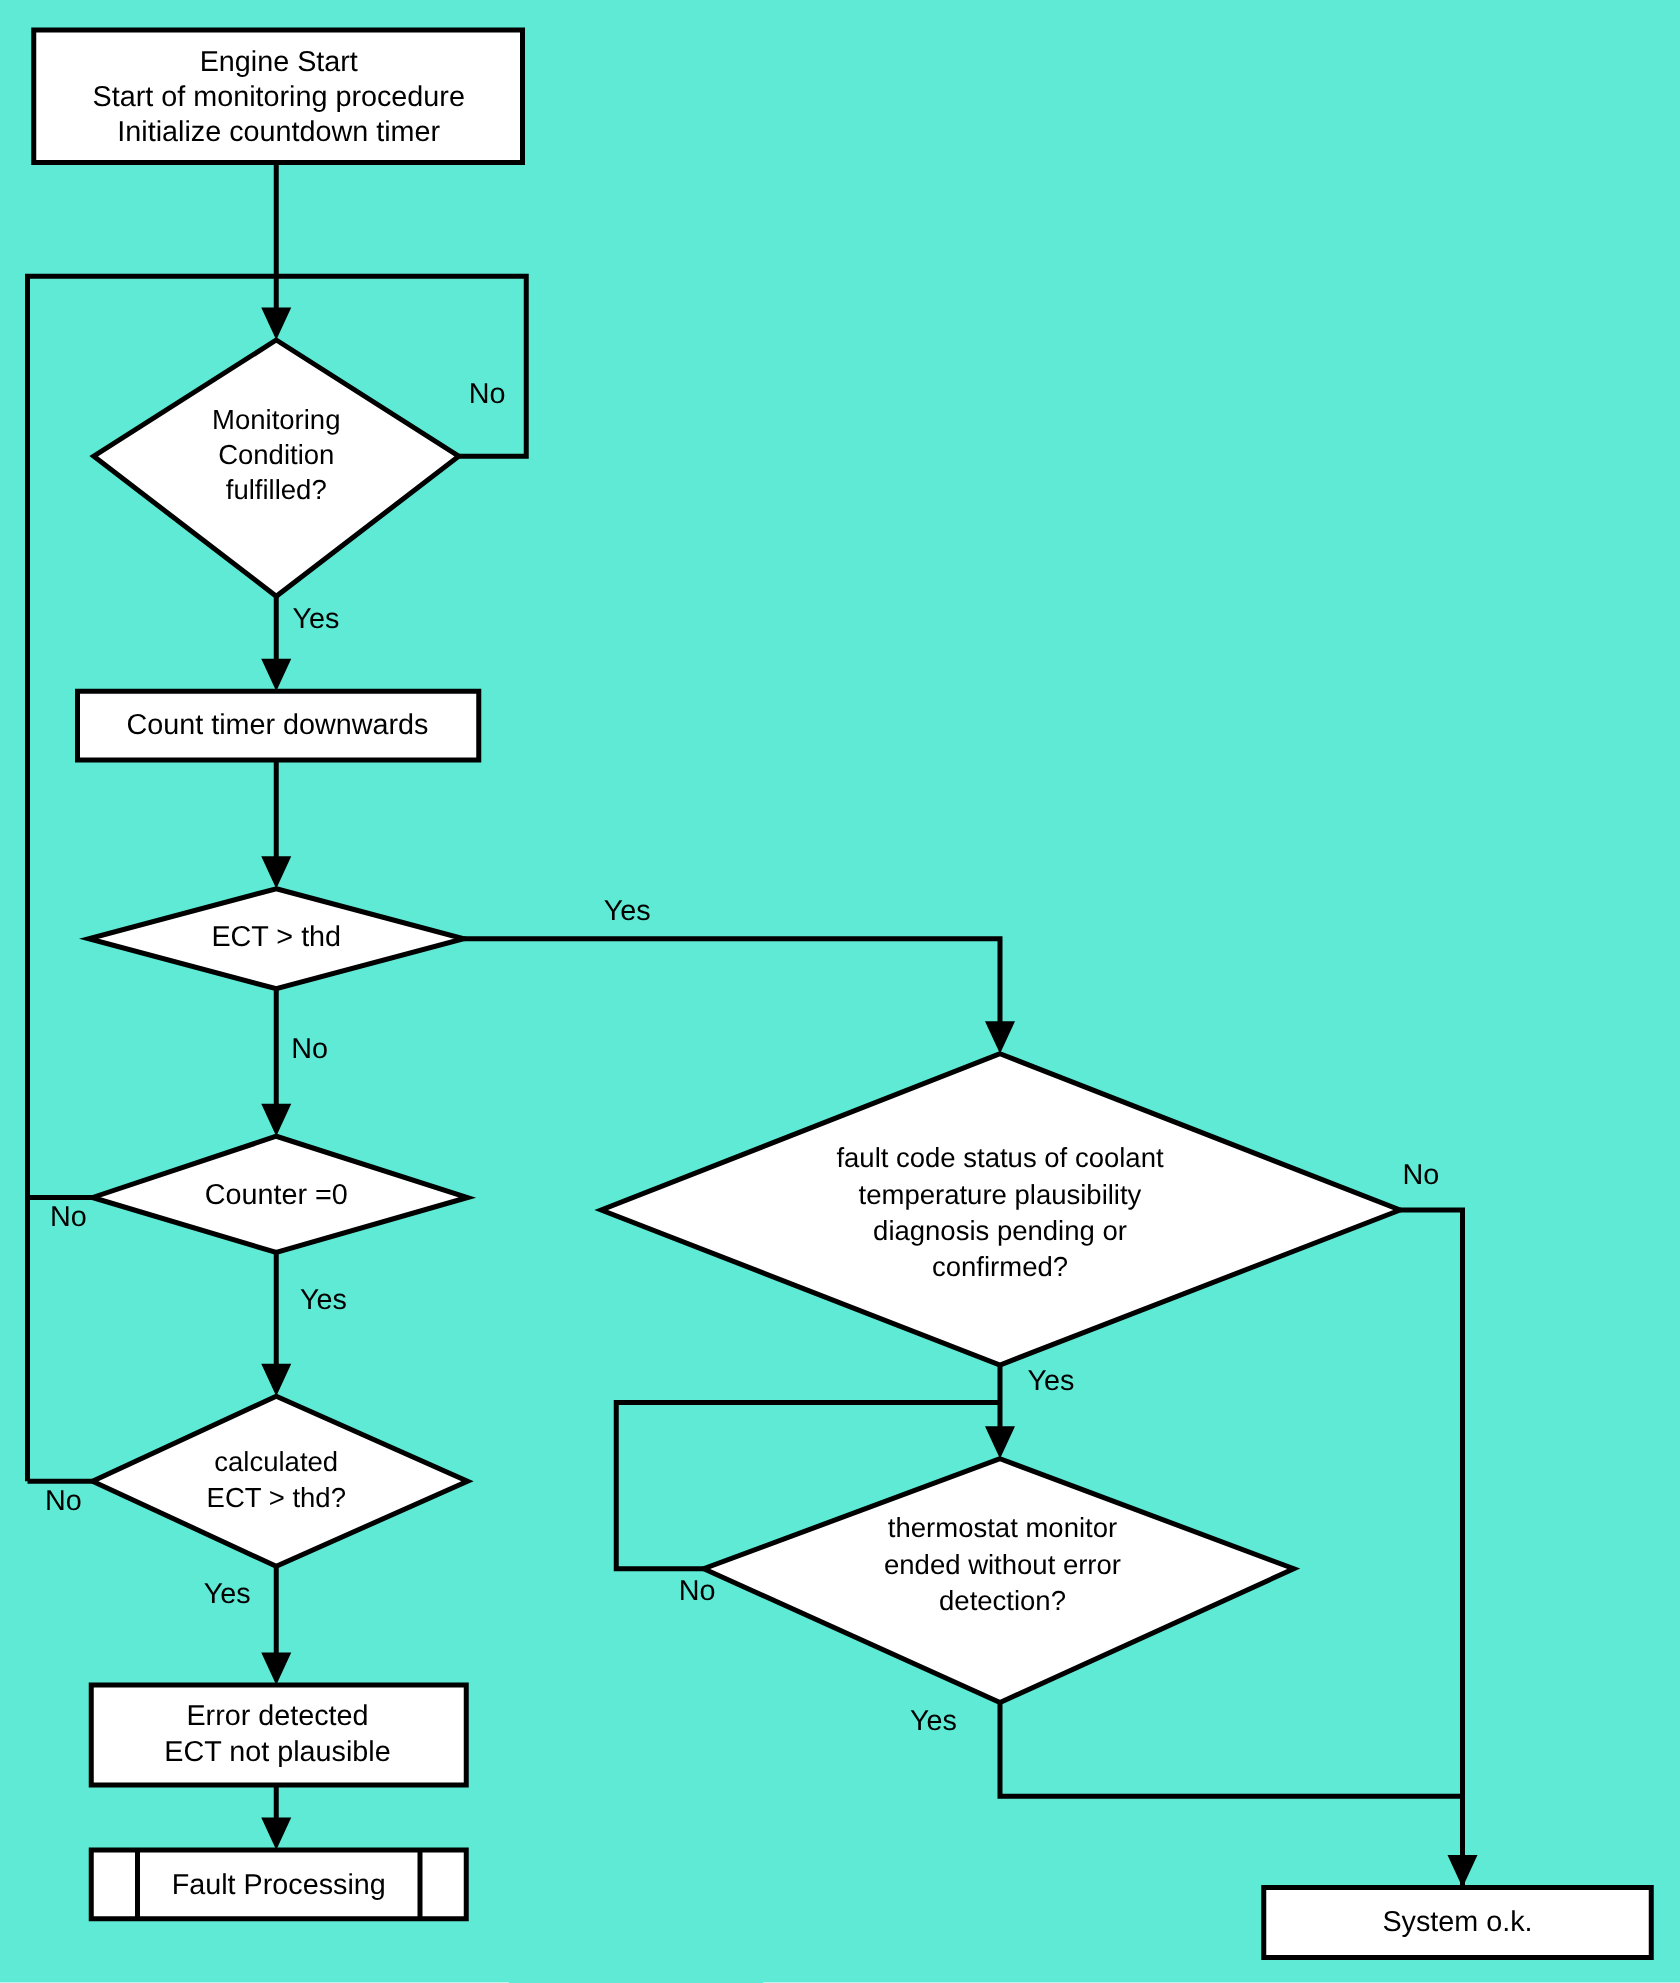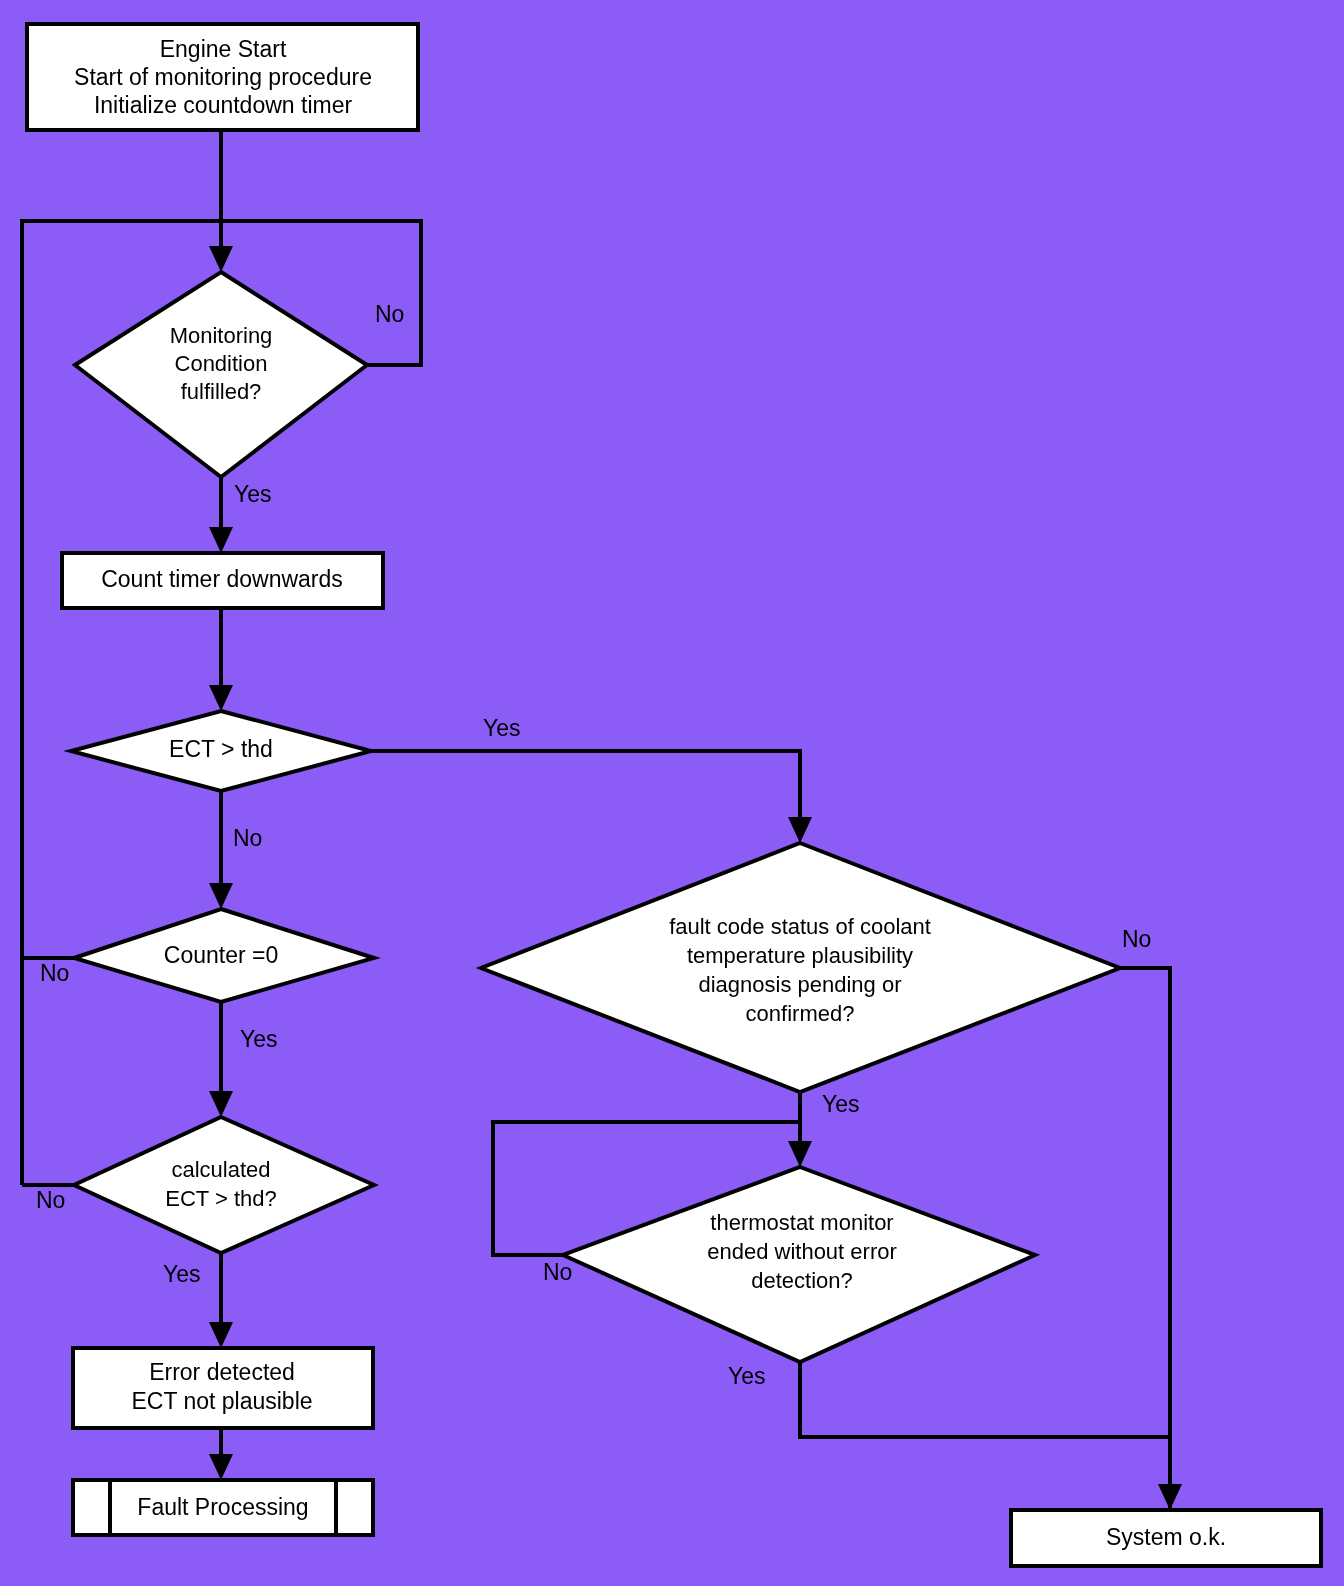--- a/index.html
+++ b/index.html
@@ -10,21 +10,21 @@
   body {
     width: 1344px;
     height: 1586px;
     font-family: "Liberation Sans", sans-serif;
     overflow: hidden;
   }
   #flowchart-root {
     position: relative;
     width: 1344px;
     height: 1586px;
-    background: #8b5cf6;
+    background: #5eead4;
   }
   svg#flow-svg {
     display: block;
     width: 1344px;
     height: 1586px;
   }
   .shape-outline {
     fill: #ffffff;
     stroke: #000000;
     stroke-width: 4;

